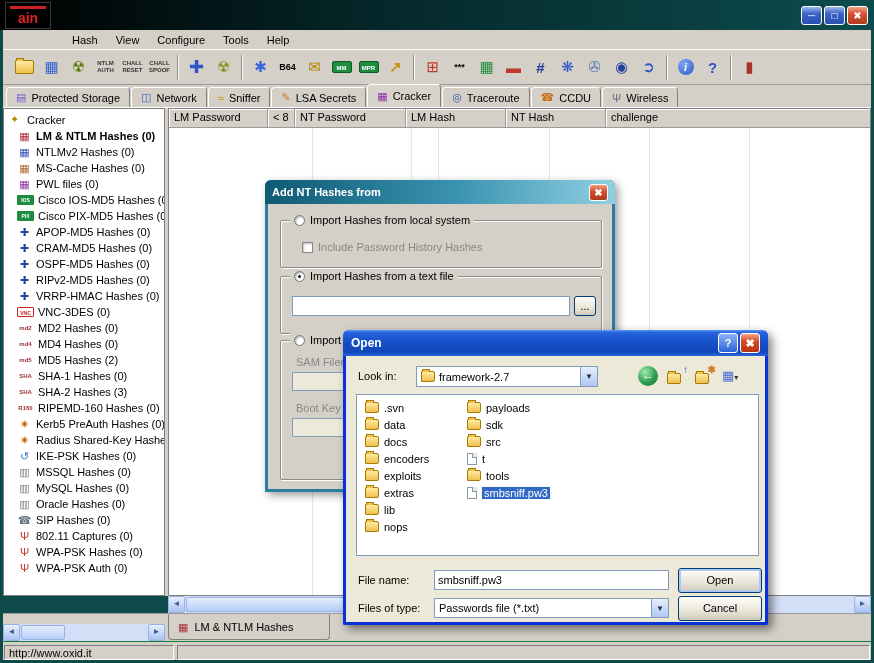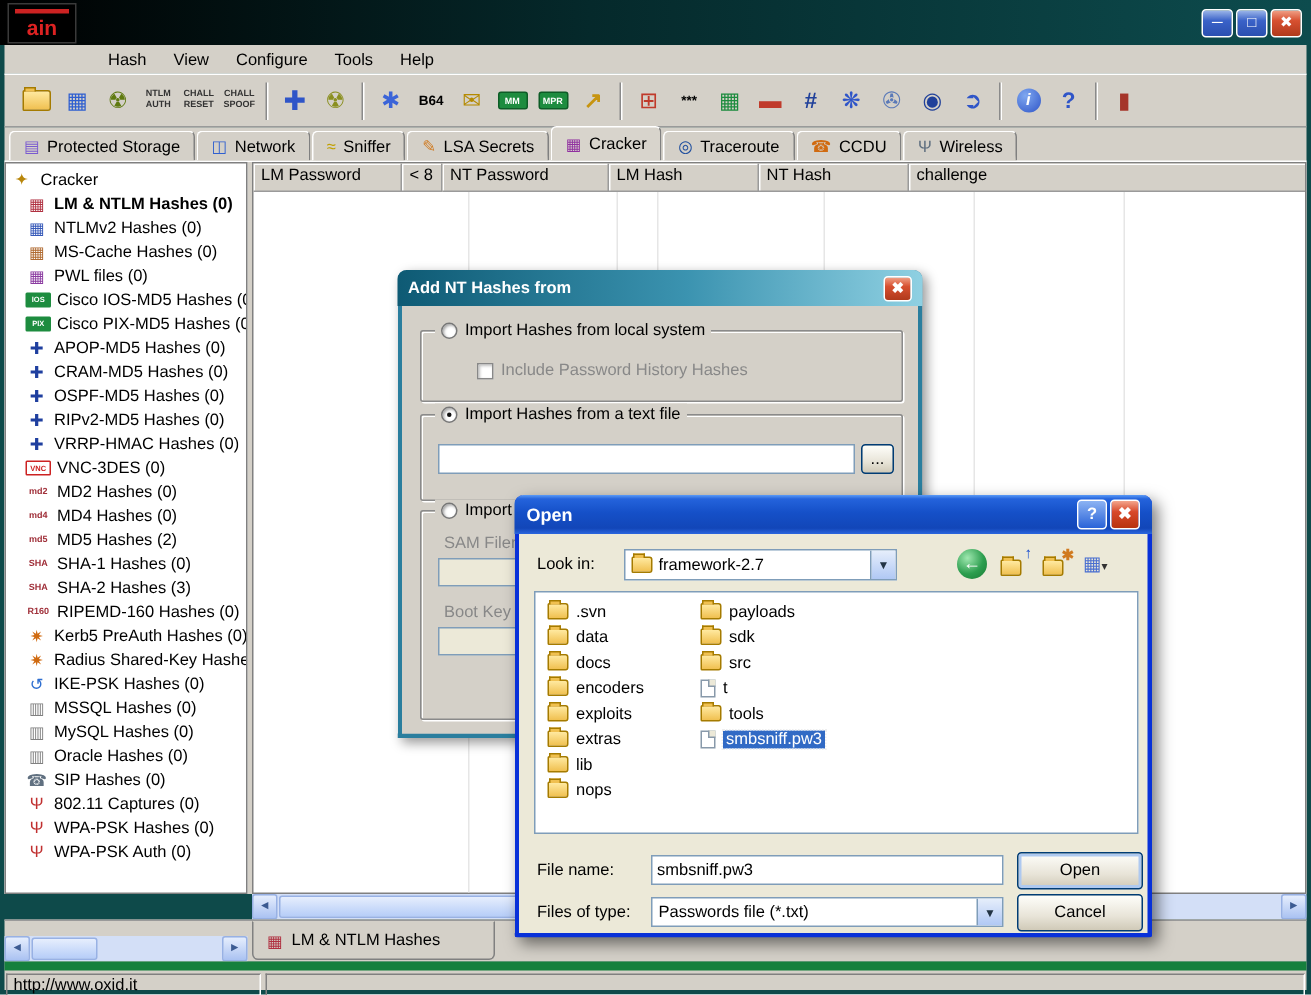--- a/index.html
+++ b/index.html
@@ -76,21 +76,21 @@
   .sb-tree { top:624px; left:3px; width:162px; }
   .sbspace { flex:1; }
 
   
   .tabstrip { position:absolute; top:613px; left:3px; right:3px; height:28px; background:#d4d0c8;
     border-top:1px solid #9a9a9a; }
   .btab { position:absolute; left:165px; top:0px; width:162px; height:26px; background:#d4d0c8;
     border:1px solid #808080; border-top:1px solid #d4d0c8; border-radius:0 0 4px 4px;
     display:flex; align-items:center; gap:6px; padding:0 9px; }
   .statusbar { position:absolute; left:3px; right:3px; bottom:3px; height:19px; background:#d4d0c8;
-    border-top:6px solid #15803d; display:flex; gap:3px; padding:2px 1px 0 1px; }
+    border-top:1px solid #15803d; display:flex; gap:3px; padding:2px 1px 0 1px;align-items:flex-end; }
   .spanel { border:1px solid; border-color:#808080 #fff #fff #808080; height:15px; padding:1px 4px; }
 
   
   .fold { width:14px; height:11px; background:linear-gradient(#ffe9a0,#f0c050); border:1px solid #a57b00;
     border-radius:1px 2px 2px 1px; position:relative; display:inline-block; flex:0 0 14px; }
   .fold::before { content:""; position:absolute; top:-3px; left:0; width:6px; height:2px; background:#f0c050;
     border:1px solid #a57b00; border-bottom:none; }
   .fold.big { width:19px; height:14px; flex:0 0 19px; }
   .page { width:10px; height:12px; background:#fff; border:1px solid #8899aa; display:inline-block;
     flex:0 0 10px; position:relative; }
@@ -431,21 +431,21 @@
   <div class="dlg1">
     <div class="d1tb">
       <span>Add NT Hashes from</span>
       <div class="d1close">✖</div>
     </div>
     <div class="grp" style="left:12px;top:40px;width:322px;height:48px"></div>
     <div class="radrow" style="left:22px;top:33px">
       <span class="rad"></span>
       <span>Import Hashes from local system</span>
     </div>
-    <div class="radrow" style="left:46px;top:60px">
+    <div class="radrow" style="left:30px;top:60px">
       <span class="chk"></span>
       <span class="gray">Include Password History Hashes</span>
     </div>
     <div class="grp" style="left:12px;top:96px;width:322px;height:58px"></div>
     <div class="radrow" style="left:22px;top:89px">
       <span class="rad on"></span>
       <span>Import Hashes from a text file</span>
     </div>
     <input class="xinp" style="position: absolute; left: 24px; top: 116px; width: 278px; height: 20px;">
     <div class="xbtn" style="position:absolute;left:306px;top:116px;width:22px;height:20px;line-height:18px">...</div>

